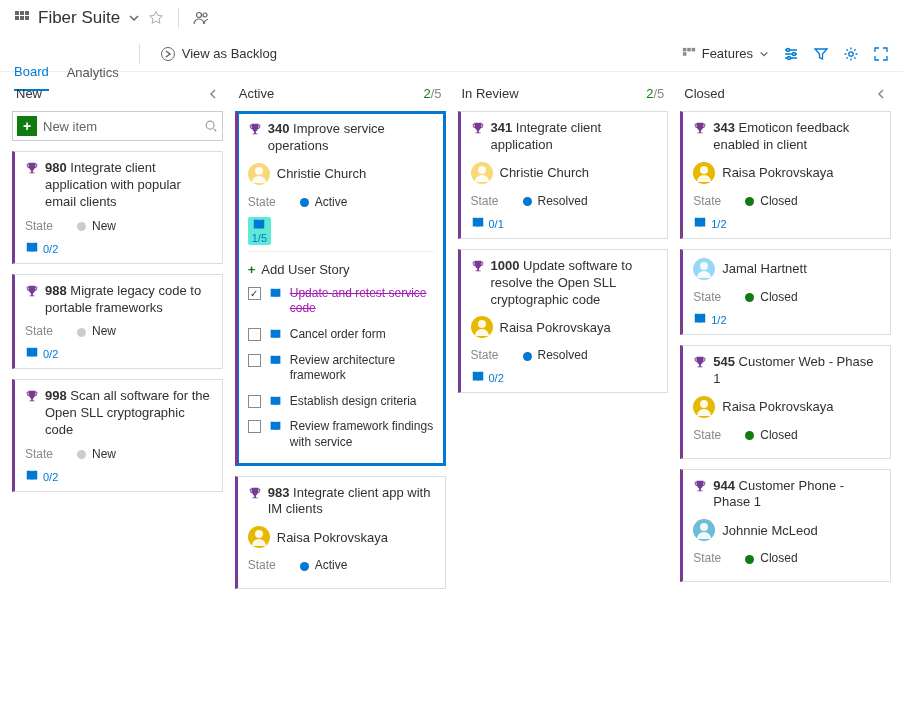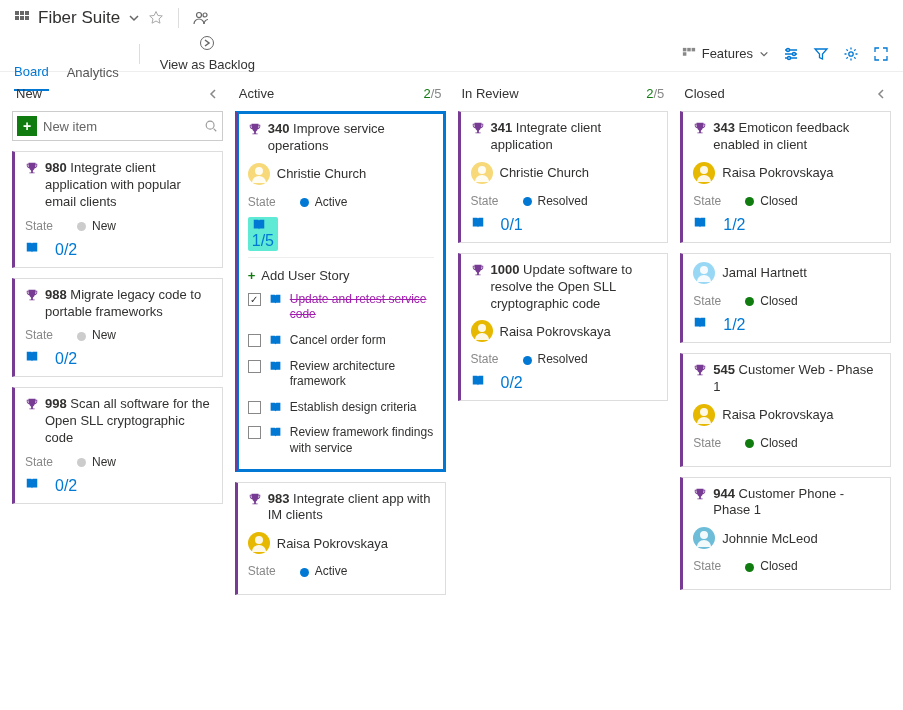--- a/index.html
+++ b/index.html
@@ -12,21 +12,21 @@
   .header .chev { color: #666; }
   .header .star { color: #888; }
   .header .divider { width: 1px; height: 20px; background: #ddd; margin: 0 6px; }
   .header .people { color: #666; }
 
   
   .toolbar { display: flex; align-items: center; padding: 4px 14px 0; gap: 18px; border-bottom: 1px solid #eee; height: 40px;}
   .tab { padding: 8px 0 10px; color: #555; cursor: pointer; margin-top: 40px; }
   .tab.active { color: #0078d4; border-bottom: 2px solid #0078d4; font-weight: 400;}
   .tb-sep { width: 1px; height: 20px; background: #ddd; margin: 0 2px; }
-  .btn-link { display: flex; align-items: center; gap: 6px; color: #333; cursor: pointer; flex-direction: column; }
+  .btn-link { display: flex; align-items: center; gap: 6px; color: #333; cursor: pointer; }
   .toolbar-right { margin-left: auto; display: flex; align-items: center; gap: 14px; color: #0078d4; }
   .features-btn { display: flex; align-items: center; gap: 6px; color: #333; cursor: pointer; justify-content: flex-end; }
   .tb-icon { width: 16px; height: 16px; color: #0078d4; cursor: pointer; }
 
   
   .board { display: flex; padding: 12px 10px; gap: 8px; align-items: flex-start; }
   .column { flex: 1; min-width: 0; }
   .col-header { display: flex; align-items: center; justify-content: space-between; padding: 2px 6px 10px; color: #333; }
   .col-title { font-weight: 400; }
   .col-count { color: #888; }
@@ -46,21 +46,21 @@
   .card-title .num { font-weight: 600; }
   .assignee { display: flex; align-items: center; gap: 7px; margin-bottom: 10px; }
   .avatar { width: 22px; height: 22px; border-radius: 50%; display: flex; align-items: center; justify-content: center; font-size: 11px; color: #fff; }
   .state-row { display: flex; align-items: center; gap: 24px; margin-bottom: 8px; font-size: 12px;}
   .state-label { color: #888; }
   .state-dot { width: 9px; height: 9px; border-radius: 50%; display: inline-block; margin-right: 6px; vertical-align: middle;}
   .dot-new { background: #ccc; }
   .dot-active { background: #0078d4; }
   .dot-resolved { background: #0078d4; }
   .dot-closed { background: #107c10; }
-  .progress-row { display: flex; align-items: flex-start; gap: 16px; color: #0078d4; font-size: 16px;}
+  .progress-row { display: flex; align-items: flex-end; gap: 4px; color: #0078d4; font-size: 11px;}
   .book-icon { width: 14px; height: 14px; color: #0078d4; }
   .progress-highlight { background: #5eead4; padding: 1px 4px; border-radius: 2px;}
 
   .checklist { border-top: 1px solid #eee; margin-top: 6px; padding-top: 6px; }
   .add-story { display: flex; align-items: center; gap: 6px; color: #333; padding: 4px 0; cursor: pointer;}
   .cl-item { display: flex; align-items: flex-start; gap: 8px; padding: 5px 0; font-size: 12px;}
   .cl-check { width: 13px; height: 13px; border: 1px solid #888; margin-top: 1px; flex-shrink: 0; display:flex; align-items:center; justify-content:center;}
   .cl-check.checked::after { content:"✓"; font-size:10px; color:#333;}
   .cl-book { width: 13px; height: 13px; color: #0078d4; flex-shrink:0; margin-top:1px;}
   .cl-text { flex: 1; line-height: 1.3; }

